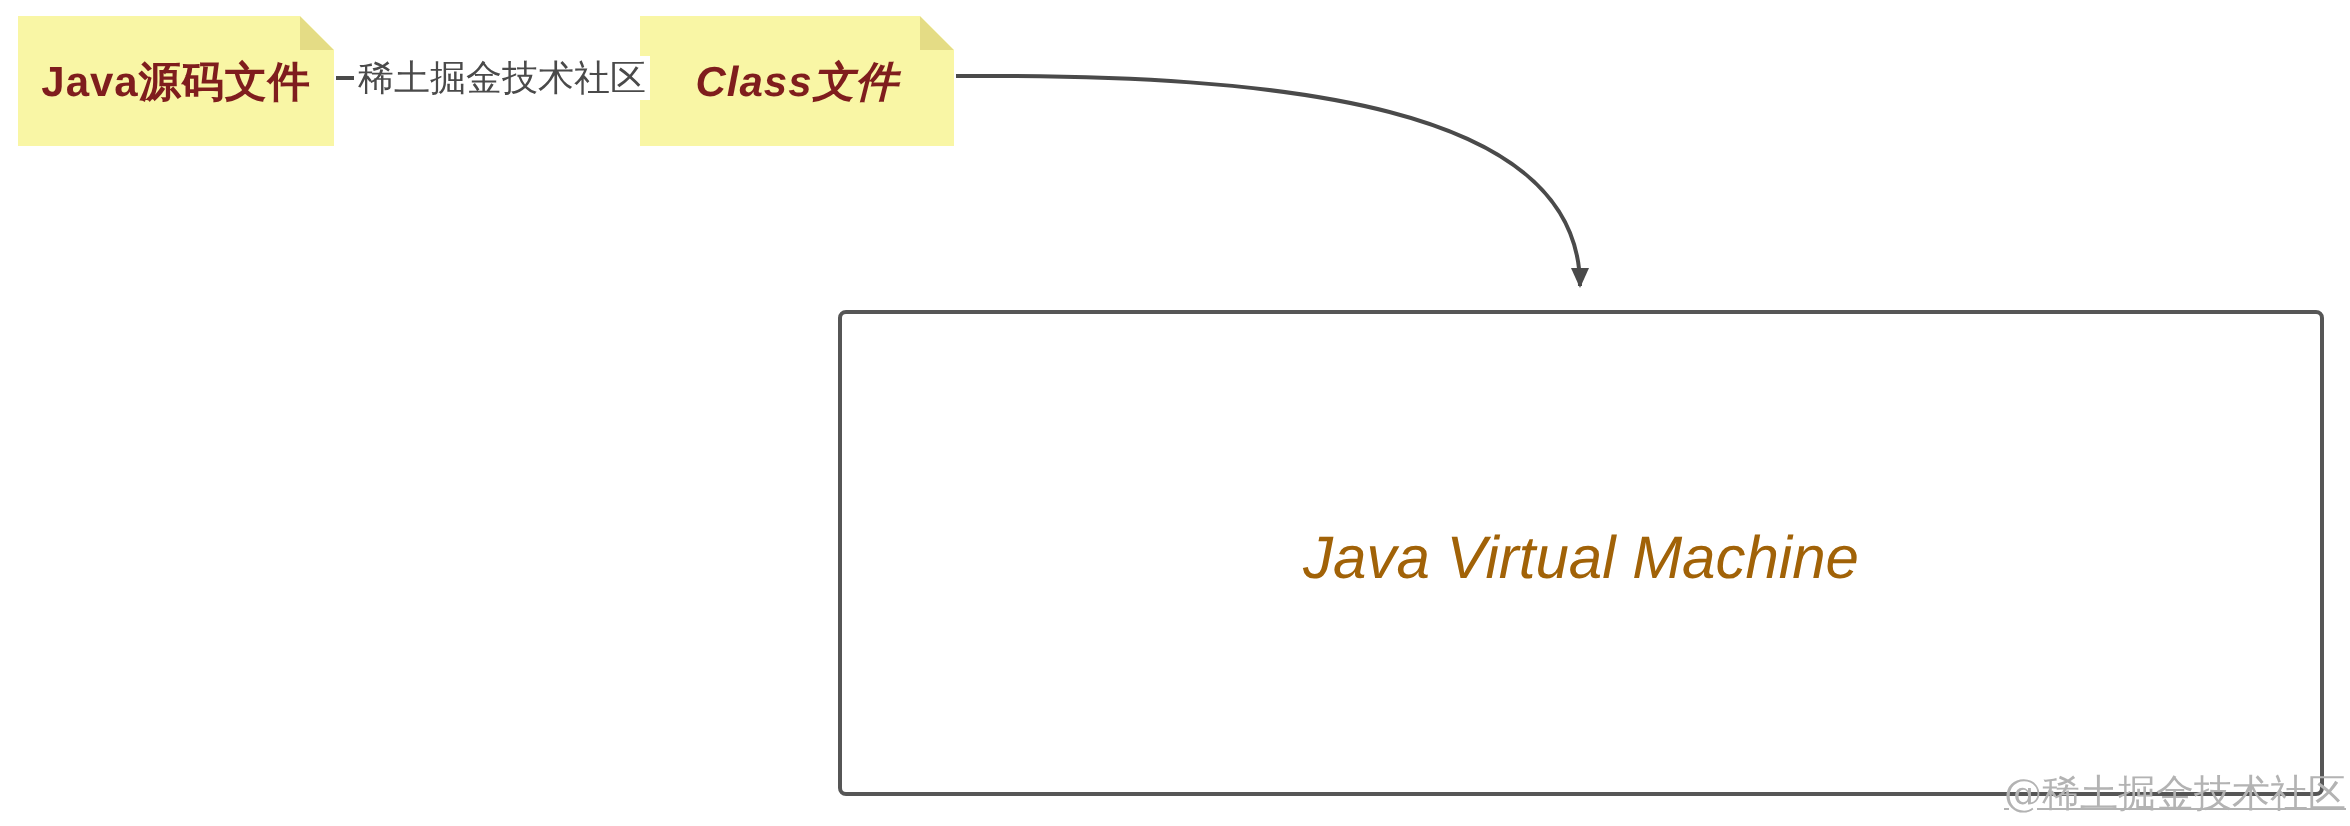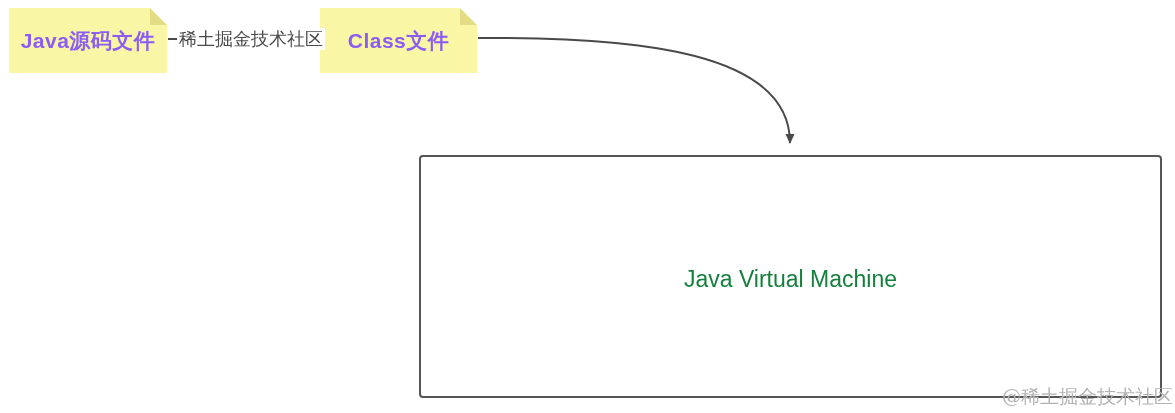--- a/index.html
+++ b/index.html
@@ -10,31 +10,31 @@
     overflow: hidden;
     font-family: "Liberation Sans", sans-serif;
   }
 
   
   .note {
     position: absolute;
     background: #f9f6a5;
     clip-path: polygon(0 0, calc(100% - 17px) 0, 100% 17px, 100% 100%, 0 100%);
     display: flex; align-items: center; justify-content: center;
-    font-weight: bold; font-size: 21px; color: #8b5cf6;
+    font-weight: bold; font-size: 21px; color: #7f1d1d;
     letter-spacing: 0.5px;
   }
   .note .fold {
     position: absolute; top: 0; right: 0;
     width: 17px; height: 17px;
     background: #e4dc85;
     clip-path: polygon(0 0, 100% 100%, 0 100%);
   }
   #note-source { left: 9px;   top: 8px; width: 158px; height: 65px; }
-  #note-class  { left: 320px; top: 8px; width: 157px; height: 65px; }
+  #note-class  { left: 320px; top: 8px; width: 157px; height: 65px; font-style: italic; }
 
   
   #connectors {
     position: absolute; left: 0; top: 0;
     width: 1175px; height: 413px;
   }
 
   
   #edge-label {
     position: absolute;
@@ -51,32 +51,34 @@
     position: absolute;
     left: 419px; top: 155px;
     width: 743px; height: 243px;
     box-sizing: border-box;
     border: 2px solid #565656;
     border-radius: 4px;
     background: #ffffff;
     display: flex; align-items: center; justify-content: center;
   }
   #jvm-box .jvm-label {
-    font-size: 23px; color: #15803d;
+    font-size: 30px; color: #a16207;
     margin-top: 6px;
+    font-style: italic;
   }
 
   
   #watermark {
     position: absolute;
     right: 2px; bottom: 3px;
     font-family: "DejaVu Serif", serif;
     font-size: 19px;
     color: #b3b3b3;
     white-space: nowrap;
+    text-decoration: underline;
   }
 </style>
 </head>
 <body>
 
 <svg id="connectors" viewBox="0 0 1175 413" xmlns="http://www.w3.org/2000/svg">
   <defs>
     <marker id="ah" markerWidth="12" markerHeight="12" refX="9" refY="4.5" orient="auto" markerUnits="userSpaceOnUse">
       <path d="M0,0 L10,4.5 L0,9 z" fill="#4a4a4a"></path>
     </marker>

